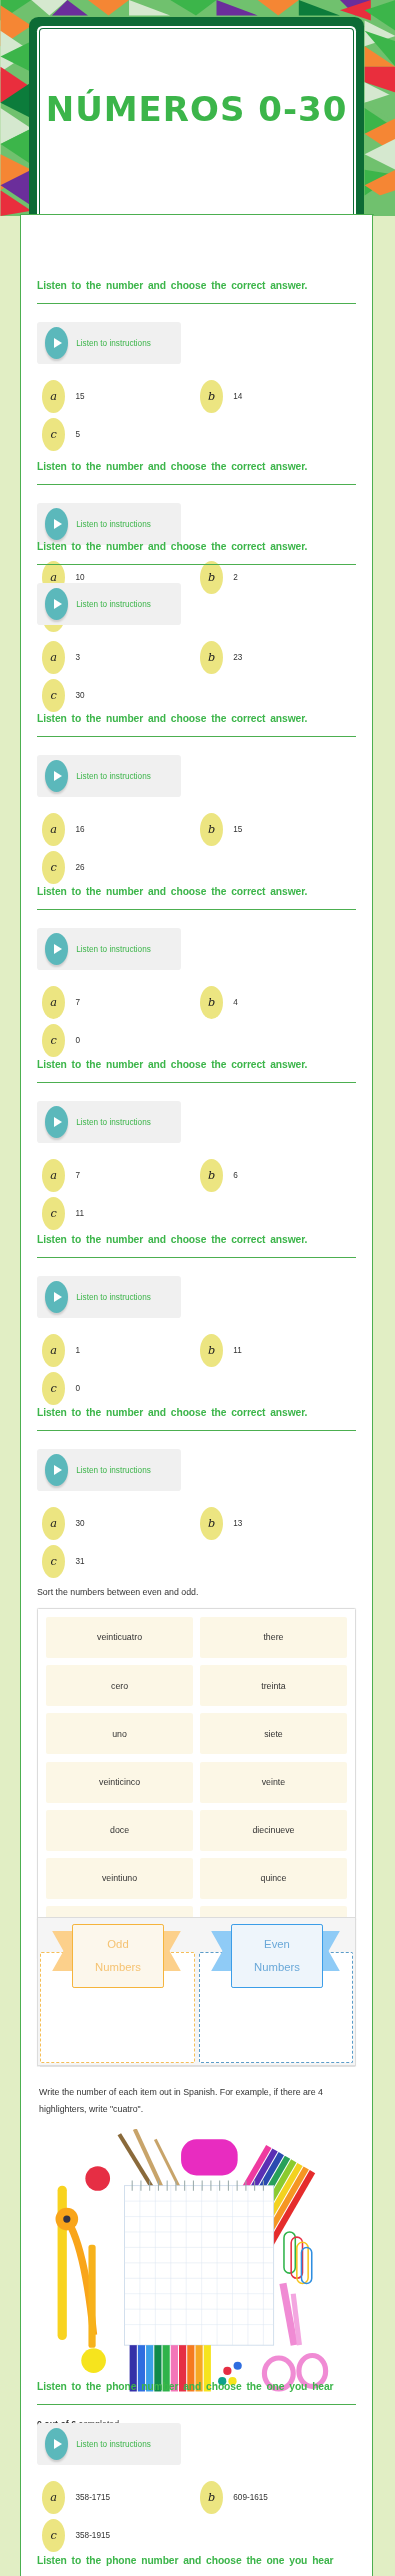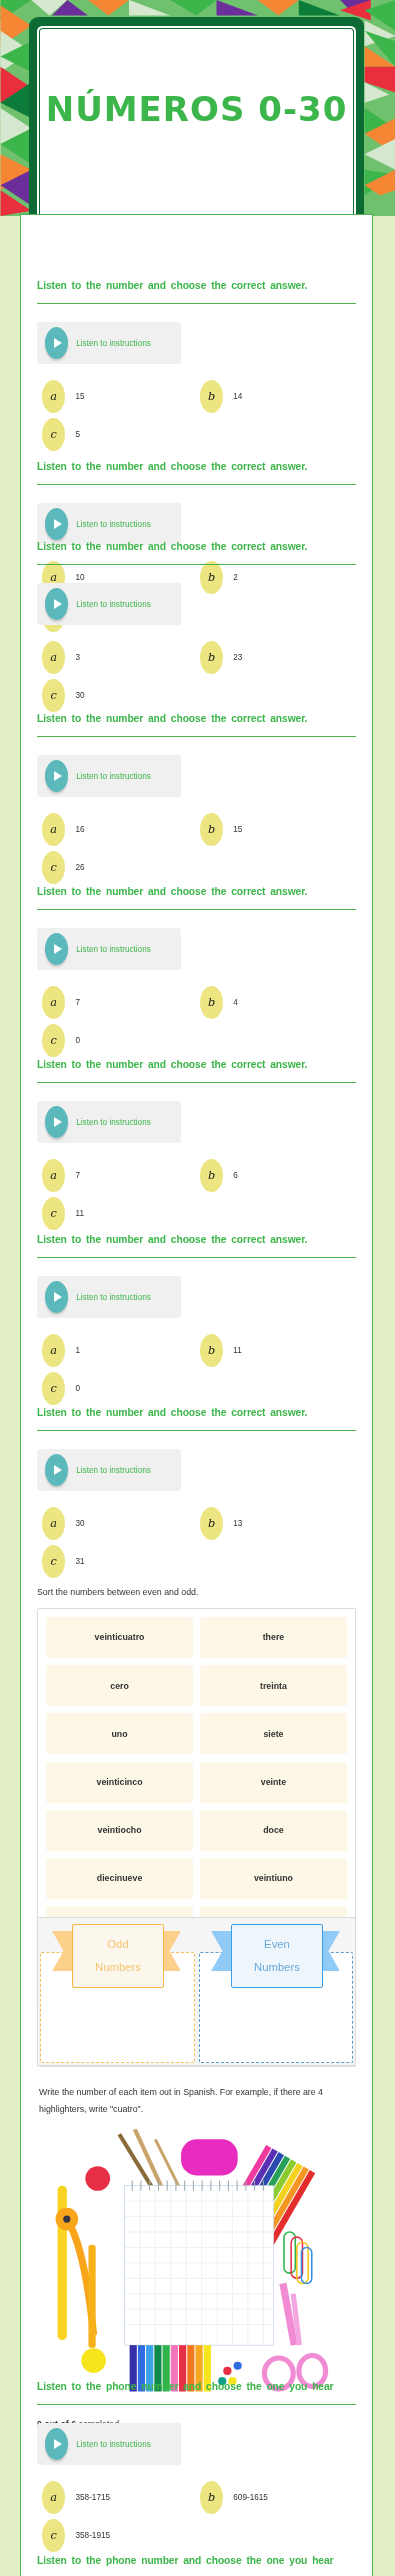--- a/index.html
+++ b/index.html
@@ -29,21 +29,21 @@
   .opt { position: absolute; display: flex; align-items: center; cursor: pointer; }
   .opt-badge { width: 23px; height: 33px; border-radius: 50%; background: #ece581; display: flex; align-items: center; justify-content: center; font-family: "DejaVu Serif", serif; font-size: 11.3px; color: #222; font-style: italic; }
   .opt-text { margin-left: 10.3px; font-size: 8.2px; color: #333; }
   .opt-a { left: 5.2px; top: 0; }
   .opt-b { left: 163px; top: 0; }
   .opt-c { left: 5.2px; top: 38px; }
 
   
   .sort-prompt { font-size: 8.8px; color: #333; }
   .sort-box { margin-top: 11.3px; border: 0.5px solid #dcdcdc; border-radius: 1.5px; box-shadow: 0 0.5px 1px rgba(0,0,0,0.15); padding: 7.7px 7.7px 10.3px 7.7px; display: grid; grid-template-columns: 1fr 1fr; gap: 7.2px 6.2px; }
-  .sort-tile { height: 41px; background: #fcf7e6; border-radius: 2.1px; display: flex; align-items: center; justify-content: center; font-size: 8.8px; color: #333; cursor: grab; font-weight: bold; }
+  .sort-tile { height: 41px; background: #fcf7e6; border-radius: 2.1px; display: flex; align-items: center; justify-content: center; font-size: 8.8px; color: #333; cursor: grab; }
 
   .bins { position: absolute; left: 16px; width: 319px; height: 149px; background: #f5f5f5; border: 0.5px solid #dcdcdc; box-shadow: 0 0.5px 1px rgba(0,0,0,0.12); }
   .bin { position: absolute; top: 34px; height: 111px; background: #fff; border: 1px dashed; border-radius: 1.5px; }
   .bin-odd { left: 2.1px; width: 155px; border-color: #f5be57; }
   .bin-even { left: 161px; width: 154px; border-color: #5a9cc9; }
   .ribbon-tail { position: absolute; top: 13.4px; width: 26px; height: 40px; }
   .ribbon-label { position: absolute; top: 6.2px; width: 92px; height: 64px; border: 1px solid; border-radius: 2.1px; display: flex; align-items: center; justify-content: center; text-align: center; font-size: 11.3px; line-height: 23px; }
   .lbl-odd { left: 34px; background: #fcf7ec; border-color: #f5b43c; color: #f5c373; }
   .lbl-even { left: 193px; background: #eef5fb; border-color: #3b9de8; color: #6aa8d8; }
 
@@ -315,21 +315,20 @@
       <p class="sort-prompt">Sort the numbers between even and odd.</p>
       <div class="sort-box">
         <div class="sort-tile">veinticuatro</div>
         <div class="sort-tile">there</div>
         <div class="sort-tile">cero</div>
         <div class="sort-tile">treinta</div>
         <div class="sort-tile">uno</div>
         <div class="sort-tile">siete</div>
         <div class="sort-tile">veinticinco</div>
         <div class="sort-tile">veinte</div>
-        <div class="sort-tile">veintiocho</div>
         <div class="sort-tile">doce</div>
         <div class="sort-tile">diecinueve</div>
         <div class="sort-tile">veintiuno</div>
         <div class="sort-tile">quince</div>
         <div class="sort-tile">seis</div>
         <div class="sort-tile">diez</div>
       </div>
     </div>
 
     <div class="bins" style="top:1686px;margin-top:16px;">

